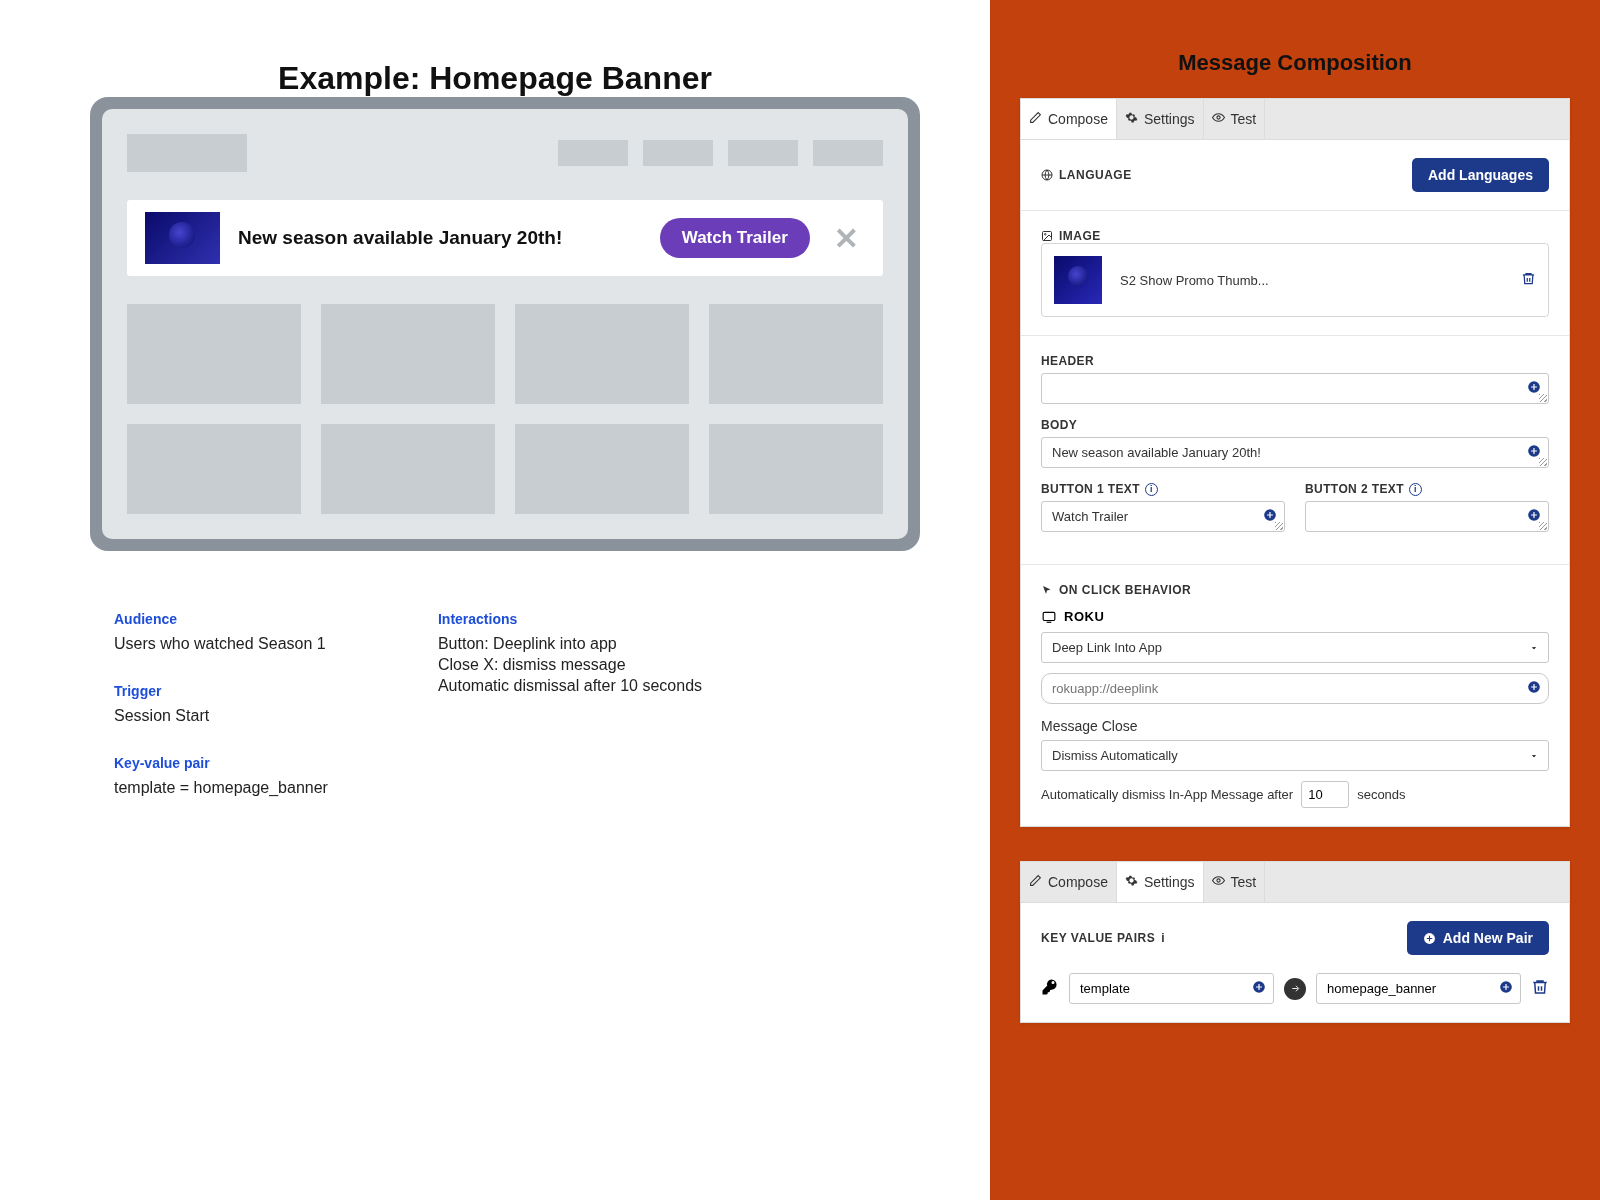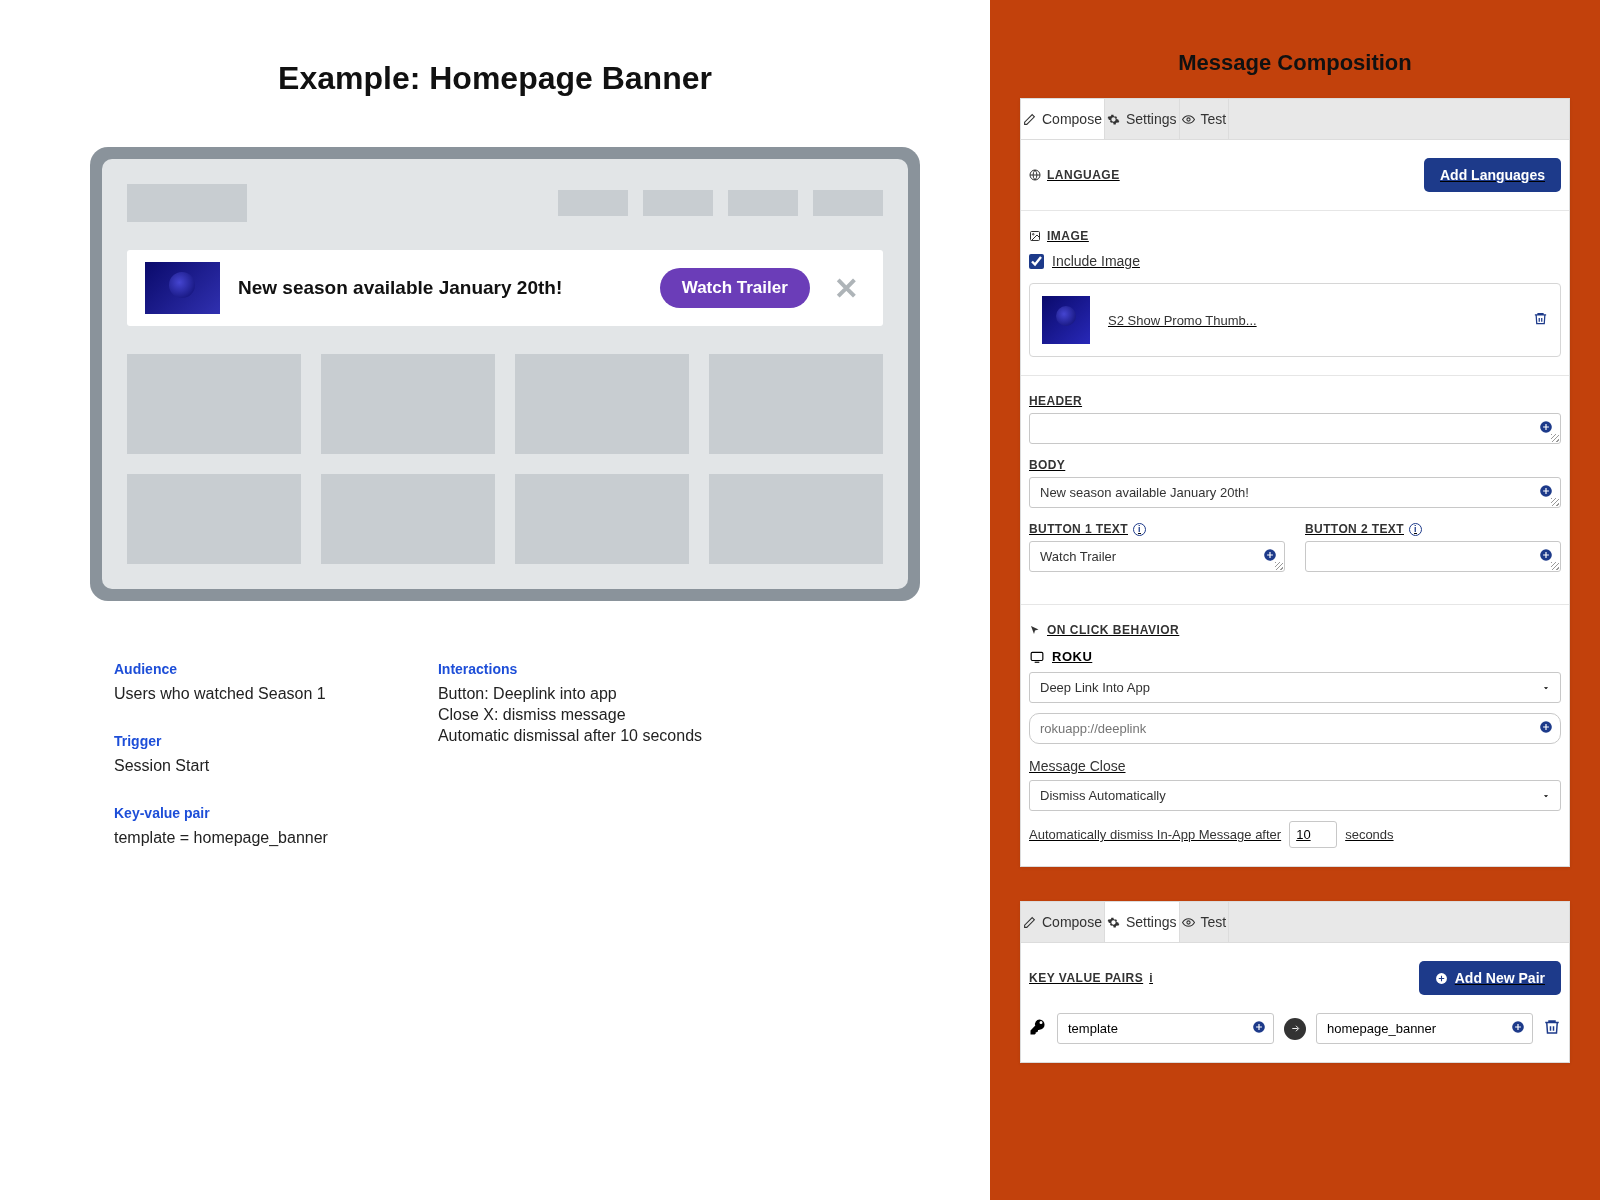--- a/index.html
+++ b/index.html
@@ -1,21 +1,21 @@
 <!DOCTYPE html>
 <html><head>
 <meta charset="utf-8">
 <style>
 * { box-sizing: border-box; margin: 0; padding: 0; }
 body { font-family: -apple-system, BlinkMacSystemFont, "Segoe UI", Arial, sans-serif; background: #fff; width: 1600px; height: 1200px; display: flex; }
 .left-panel { width: 990px; background: #fff; padding: 60px 90px; }
 .right-panel { width: 610px; background: #c2410c; padding: 50px 30px 30px 30px; }
 
 
-.example-title { font-size: 32px; font-weight: 700; text-align: center; margin-bottom: 50px; color: #111; }
+.example-title { font-size: 32px; font-weight: 700; text-align: center; color: #111; }
 .mockup-frame { background: #8a939b; border-radius: 18px; padding: 12px; margin: 0 auto 60px auto; width: 830px; }
 .mockup-inner { background: #e2e5e7; border-radius: 10px; padding: 25px; }
 .mockup-header { display: flex; align-items: center; margin-bottom: 28px; }
 .skel-logo { width: 120px; height: 38px; background: #c8cdd1; }
 .mockup-nav { display: flex; gap: 15px; margin-left: auto; }
 .skel-nav-item { width: 70px; height: 26px; background: #c8cdd1; }
 .banner { background: #fff; border-radius: 3px; padding: 12px 18px; display: flex; align-items: center; gap: 18px; margin-bottom: 28px; }
 .banner-thumb { width: 75px; height: 52px; background: linear-gradient(135deg, #0a0a6b, #3030b0); position: relative; overflow: hidden; }
 .banner-thumb::after { content:''; position:absolute; left:24px; top:10px; width:26px; height:26px; border-radius:50%; background: radial-gradient(circle at 40% 40%, #4545d0, #0a0a6b); }
 .banner-text { font-size: 19px; font-weight: 700; color: #111; flex: 1; }
@@ -27,25 +27,25 @@
 
 .info-cols { display: flex; gap: 110px; padding: 0 24px; }
 .info-col h4 { font-size: 14px; font-weight: 700; color: #1d4ed8; margin-bottom: 8px; }
 .info-col p { font-size: 16px; color: #222; margin-bottom: 3px; }
 .info-block { margin-bottom: 30px; }
 
 
 .panel-title { font-size: 22px; font-weight: 700; text-align: center; margin-bottom: 22px; color: #111; }
 .card { background: #fff; border: 1px solid #dcdcdc; box-shadow: 0 1px 3px rgba(0,0,0,0.08); margin-bottom: 34px; }
 .tabs { display: flex; border-bottom: 1px solid #dcdcdc; background: #e8e8e8; }
-.tab { padding: 12px 2px; font-size: 14px; color: #333; display: flex; align-items: center; gap: 6px; border-right: 1px solid #dcdcdc; cursor: pointer; }
+.tab { padding: 12px 8px; font-size: 14px; color: #333; display: flex; align-items: flex-start; gap: 6px; border-right: 1px solid #dcdcdc; cursor: pointer; }
 .tab.active { background: #fff; font-weight: 400; }
 .tab svg { width: 13px; height: 13px; }
 
-.section { padding: 18px 8px; border-bottom: 1px solid #e6e6e6; text-decoration: underline; }
+.section { padding: 18px 20px; border-bottom: 1px solid #e6e6e6; }
 .section:last-child { border-bottom: none; }
 .section-header { display: flex; align-items: center; justify-content: space-between; }
 .section-label { font-size: 12px; font-weight: 700; letter-spacing: 0.5px; color: #333; display: flex; align-items: center; gap: 6px; }
 .section-label svg { width: 12px; height: 12px; }
 .btn-primary { background: #1d3a8a; color: #fff; border: none; border-radius: 5px; padding: 9px 16px; font-size: 14px; font-weight: 600; cursor: pointer; display: flex; align-items: center; gap: 7px; }
 .btn-primary svg { width: 13px; height: 13px; fill: #fff; }
 
 .checkbox-row { display: flex; align-items: center; gap: 8px; font-size: 14px; color: #333; margin-top: 10px; margin-bottom: 14px; }
 .checkbox-row input { width: 15px; height: 15px; accent-color: #1d3a8a; }
 .image-card { border: 1px solid #d6d6d6; border-radius: 4px; padding: 12px; display: flex; align-items: center; gap: 18px; justify-content: flex-end; }
@@ -186,24 +186,20 @@
 
     <div class="section">
       <div class="section-label">
         <svg viewBox="0 0 24 24" fill="none" stroke="currentColor" stroke-width="2">
             <rect x="3" y="3" width="18" height="18" rx="2"></rect>
             <circle cx="8.5" cy="8.5" r="1.5"></circle>
             <path d="M21 15l-5-5L5 21"></path>
           </svg>
         <span>IMAGE</span>
       </div>
-      <label class="checkbox-row">
-        <input type="checkbox" checked="" style="">
-        <span>Include Image</span>
-      </label>
       <div class="image-card">
         <div class="image-thumb"></div>
         <span class="image-name">S2 Show Promo Thumb...</span>
         <span class="trash-icon">
           <svg width="15" height="15" viewBox="0 0 24 24" fill="none" stroke="currentColor" stroke-width="2">
               <path d="M3 6h18M8 6V4h8v2M19 6l-1 14H6L5 6M10 11v6M14 11v6"></path>
             </svg>
         </span>
       </div>
     </div>

